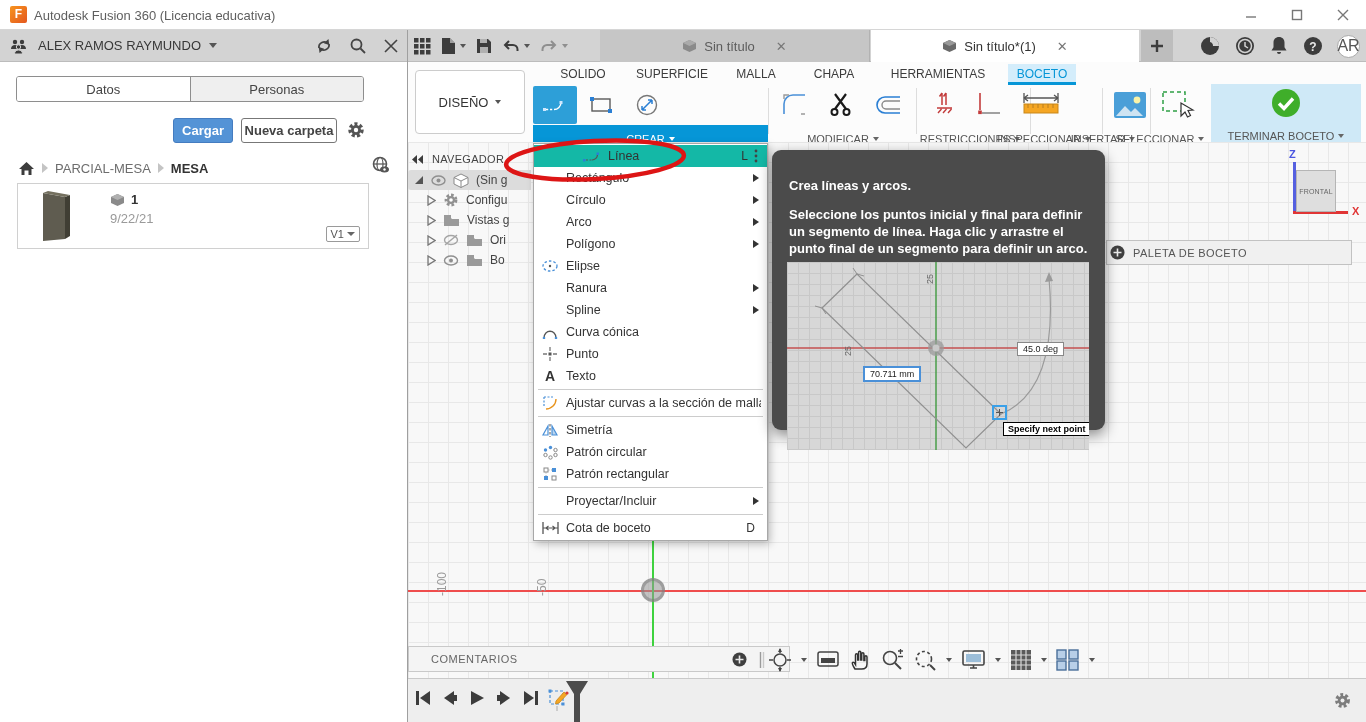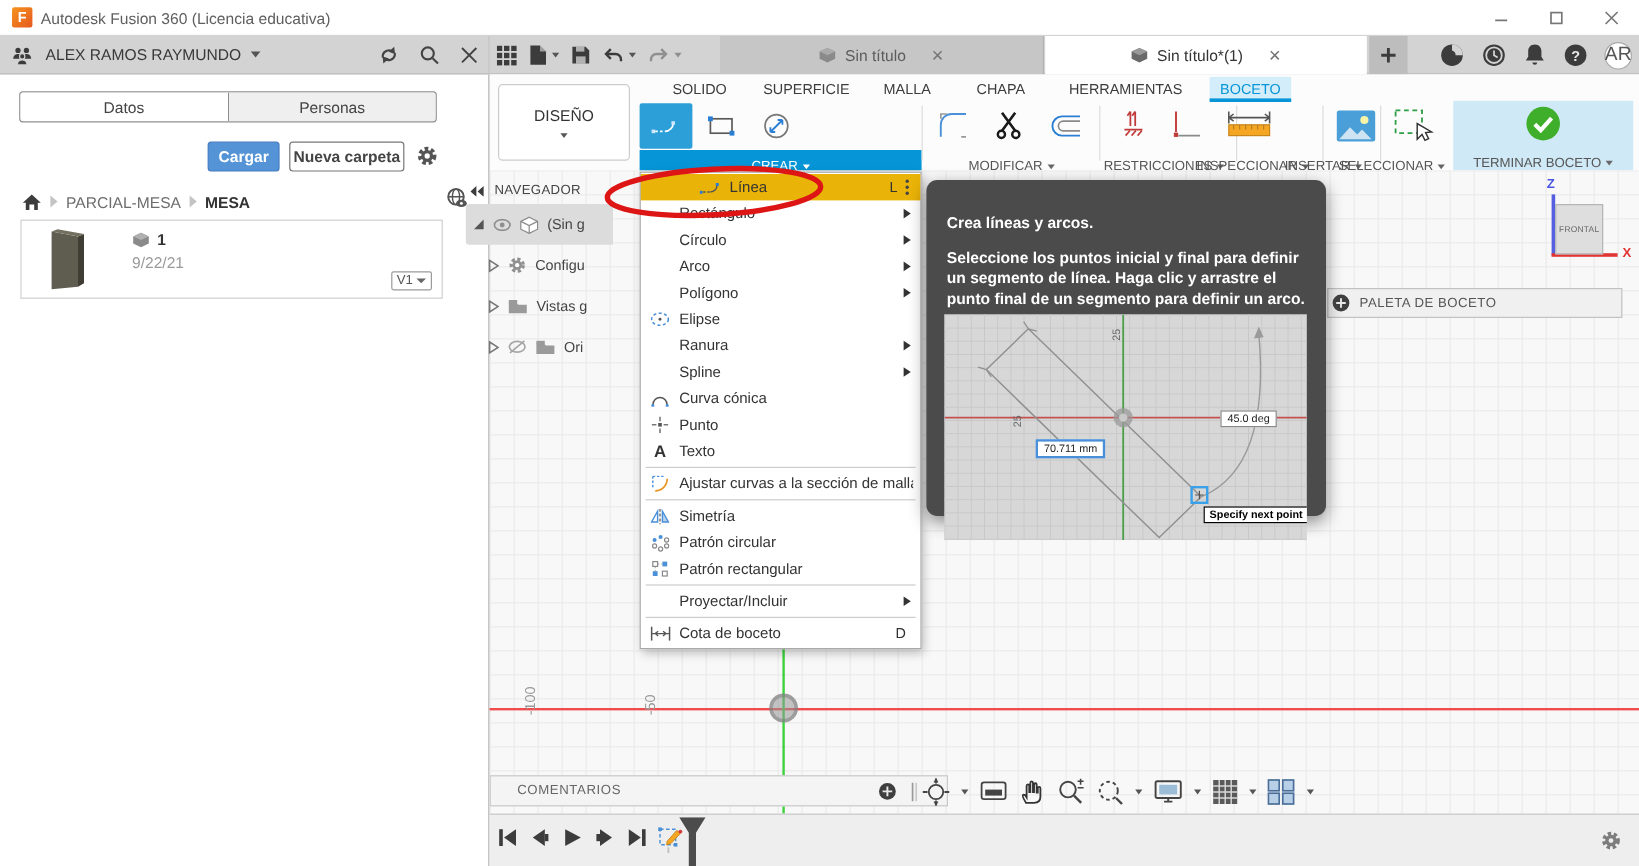--- a/index.html
+++ b/index.html
@@ -46,21 +46,21 @@
   .doctab { position:absolute; top:0; height:32px; display:flex; align-items:center; justify-content:center; gap:7px; font-size:13px; }
   .doctab.t1 { left:192px; width:270px; background:#c6c6c6; color:#5c5c5c; border-right:1px solid #b2b2b2; }
   .doctab.t2 { left:463px; width:268px; background:#ffffff; color:#333; }
   .tab-x { font-size:13px; color:#777; margin-left:14px; }
   .tab-plus { position:absolute; left:733px; top:0; width:32px; height:32px; background:#bdbdbd; display:flex; align-items:center; justify-content:center; }
   .tr-icons { position:absolute; right:6px; top:0; height:32px; display:flex; align-items:center; gap:13px; }
   .avatar { width:23px; height:23px; border-radius:50%; background:#fff; border:1px solid #a9a9a9; font-size:16px; color:#555; display:flex; align-items:center; justify-content:center; }
 
   
   .ribbon { position:absolute; left:408px; top:62px; width:958px; height:80px; background:#fcfcfc; }
-  .design-box { position:absolute; left:7px; top:8px; width:110px; height:64px; background:#fff; border:1px solid #ccc; border-radius:4px; display:flex; align-items:center; justify-content:center; gap:7px; font-size:13px; color:#333;flex-direction:column; }
+  .design-box { position:absolute; left:7px; top:8px; width:110px; height:64px; background:#fff; border:1px solid #ccc; border-radius:4px; display:flex; align-items:center; justify-content:center; gap:7px; font-size:13px; color:#333; }
   .rtab { position:absolute; top:2px; height:20px; font-size:12px; color:#3c3c3c; display:flex; align-items:center; justify-content:center; }
   .rtab.active { background:#d4edfb; color:#0696d7; }
   .rtab-underline { position:absolute; top:20px; height:3px; background:#0696d7; }
   .tool { position:absolute; top:24px; width:44px; height:38px; display:flex; align-items:center; justify-content:center; border-radius:2px; }
   .tool.sel { background:#2d9fd8; }
   .grp-label { position:absolute; top:63px; height:28px; font-size:11px; color:#555; display:flex; align-items:center; justify-content:center; gap:4px; }
   .grp-label.blue { background:#0696d7; color:#fff; }
   .grp-label .sm-caret { border-top-color:#666; }
   .grp-label.blue .sm-caret { border-top-color:#fff; }
   .rib-sep { position:absolute; top:26px; height:46px; width:1px; background:#ddd; }
@@ -72,40 +72,40 @@
   .canvas { position:absolute; left:408px; top:142px; width:958px; height:580px;
     background-color:#f8f8f8;
     background-image:linear-gradient(#e8e8e8 1px,transparent 1px),linear-gradient(90deg,#e8e8e8 1px,transparent 1px);
     background-size:20px 20px; }
   .axis-x { position:absolute; left:408px; top:590px; width:958px; height:1.5px; background:#ef4d4d; }
   .axis-y { position:absolute; left:652px; top:142px; width:1.5px; height:536px; background:#3fd23f; }
   .origin { position:absolute; left:641px; top:578px; width:24px; height:24px; border-radius:50%; background:rgba(150,150,150,.55); border:3px solid rgba(120,120,120,.5); }
   .coord-label { position:absolute; font-size:12px; color:#9a9a9a; transform:rotate(-90deg); transform-origin:left bottom; }
 
   
-  .naveg { position:absolute; left:388px; top:148px; width:123px; height:156px; overflow:hidden; }
+  .naveg { position:absolute; left:408px; top:148px; width:123px; height:156px; overflow:hidden; }
   .nav-head { display:flex; align-items:center; gap:8px; font-size:11px; color:#444; letter-spacing:.3px; height:22px; padding-left:4px; }
-  .nav-row { display:flex; align-items:center; gap:7px; height:34px; font-size:12px; color:#444; white-space:nowrap; }
+  .nav-row { display:flex; align-items:center; gap:7px; height:20px; font-size:12px; color:#444; white-space:nowrap; }
   .nav-root-bg { background:#dcdcdc; border-radius:3px 0 0 3px; }
   .nav-ind { width:12px; flex:0 0 12px; }
 
   
   .comments { position:absolute; left:408px; top:646px; width:382px; height:26px; background:#f4f4f4; border:1px solid #c9c9c9; display:flex; align-items:center; }
   .comments-label { font-size:11px; color:#666; letter-spacing:.5px; margin-left:22px; }
   .displaybar { position:absolute; left:768px; top:646px; height:28px; display:flex; align-items:center; gap:9px; }
 
   
   .bottombar { position:absolute; left:408px; top:678px; width:958px; height:44px; background:#eeeeee; border-top:1px solid #c9c9c9; }
   .play-icons { position:absolute; left:6px; top:10px; display:flex; align-items:center; gap:9px; }
   .bb-gear { position:absolute; right:14px; top:12px; }
 
   
   .menu { position:absolute; left:533px; top:143px; width:235px; background:#fff; border:1px solid #a8a8a8; box-shadow:2px 3px 8px rgba(0,0,0,.25); z-index:40; padding:1px 0; }
   .mi { height:22px; display:flex; align-items:center; font-size:12.5px; color:#333; padding:0 6px 0 6px; position:relative; }
-  .mi.hl { background:#eab308;padding-left:48px; }
+  .mi.hl { background:#14b8a6;padding-left:48px; }
   .mi-ic { width:20px; flex:0 0 20px; display:flex; justify-content:center; }
   .mi-label { margin-left:6px; flex:1; white-space:nowrap; overflow:hidden; }
   .mi-short { font-size:12px; color:#333; margin-right:6px; }
   .mi-arrow { width:0; height:0; border-top:4.5px solid transparent; border-bottom:4.5px solid transparent; border-left:6px solid #333; margin-right:2px; }
   .menu-sep { height:1px; background:#ccc; margin:2px 4px; }
 
   
   .tooltip { position:absolute; left:772px; top:150px; width:333px; height:280px; background:#4b4b4b; border-radius:9px; box-shadow:0 5px 14px rgba(0,0,0,.45); z-index:50; color:#fff; }
   .tt-title { position:absolute; left:17px; top:28px; font-size:13px; font-weight:bold; }
   .tt-body { position:absolute; left:17px; top:56px; width:300px; font-size:13px; font-weight:bold; line-height:17px; }

